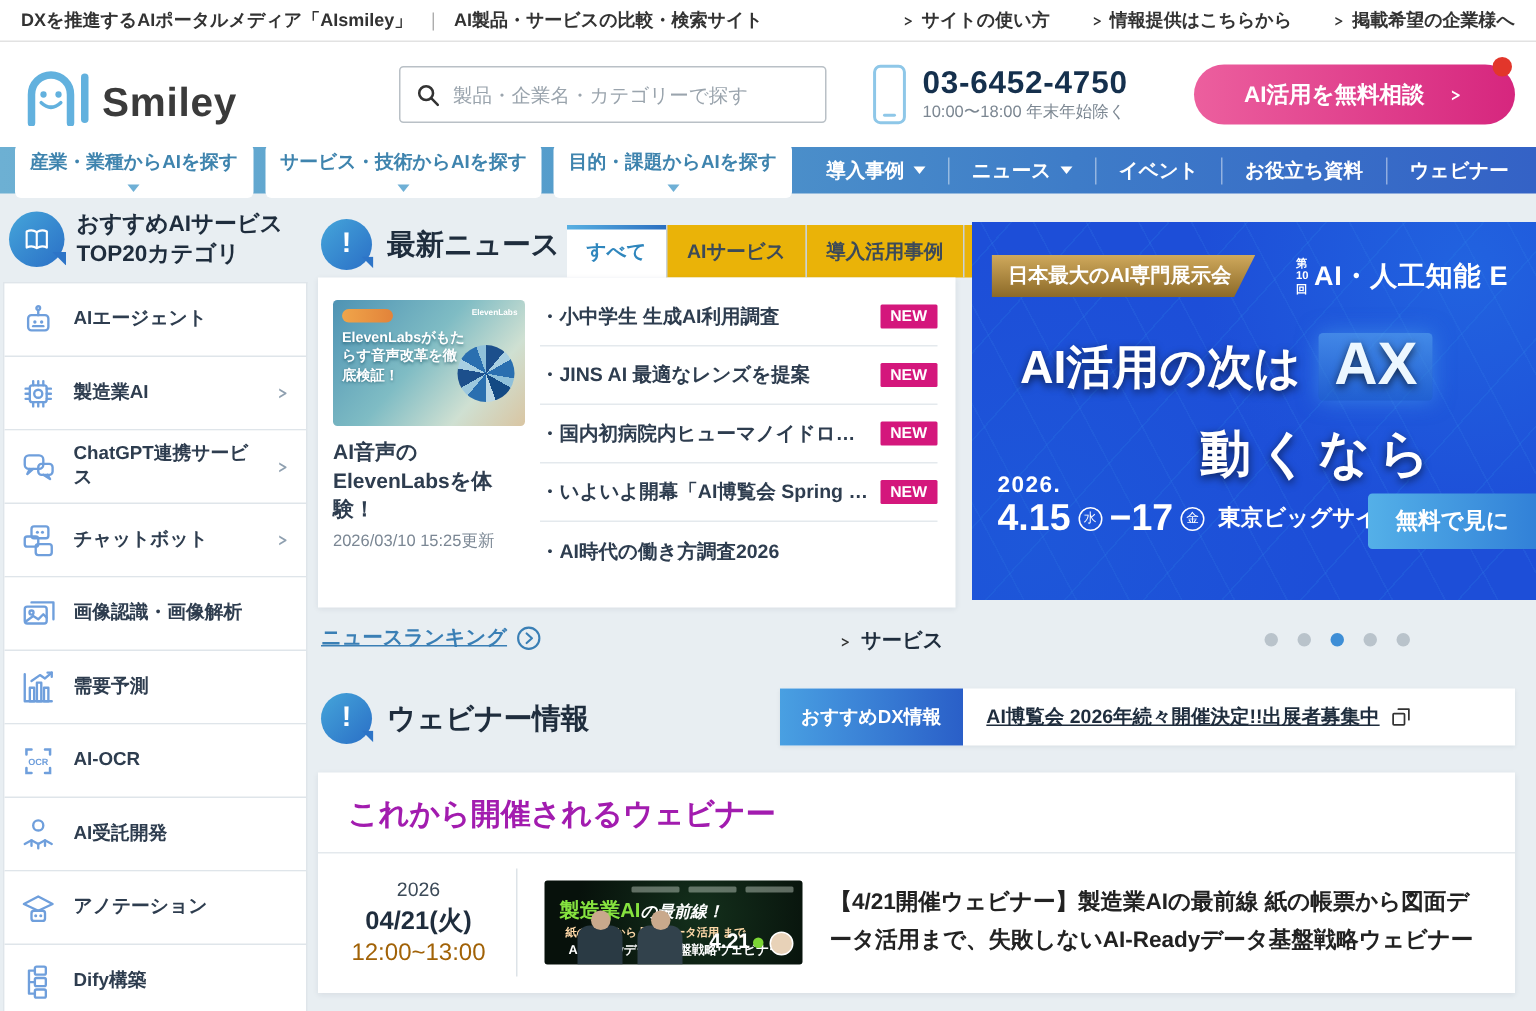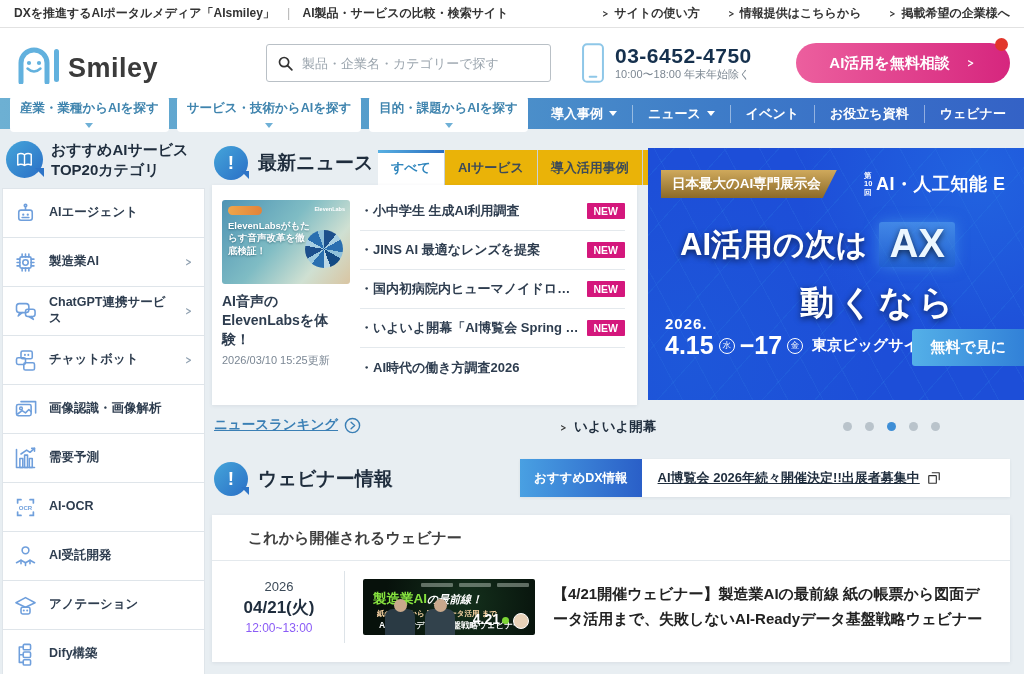--- a/index.html
+++ b/index.html
@@ -113,26 +113,26 @@
   .dot { width:9px; height:9px; border-radius:50%; background:#b9c3cb; cursor:pointer; }
   .dot.active { background:#3e8ed6; }
 
   
   .dx-bar { position:absolute; left:520px; top:330px; width:490px; height:38px; background:#fff; display:flex; align-items:center; box-shadow:0 1px 3px rgba(20,40,60,.07); }
   .dx-btn { height:100%; padding:0 14px; background:linear-gradient(90deg,#49a0e2,#2a5fc8); color:#fff; font-size:12.5px; font-weight:bold; display:flex; align-items:center; cursor:pointer; white-space:nowrap; }
   .dx-link { margin-left:16px; font-size:13px; font-weight:bold; color:#1f2d3d; text-decoration:underline; cursor:pointer; white-space:nowrap; }
   .ext-icon { margin-left:7px; flex-shrink:0; }
 
   .wb-card { position:absolute; left:212px; top:386px; width:798px; height:147px; background:#fff; box-shadow:0 1px 4px rgba(20,40,60,.08); }
-  .wb-head { padding:14px 36px 12px; font-size:15px; font-weight:bold; color:#404040; border-bottom:1px solid #e4e9ed; }
+  .wb-head { padding:14px 20px 12px; font-size:20px; font-weight:bold; color:#a21caf; border-bottom:1px solid #e4e9ed; }
   .wb-entry { display:flex; align-items:center; padding:10px 20px; gap:18px; cursor:pointer; }
   .wb-date { width:94px; text-align:center; flex-shrink:0; }
   .wb-year { font-size:13px; color:#3c4a58; }
   .wb-day { font-size:17px; font-weight:bold; color:#1f2d3d; margin:2px 0; }
-  .wb-time { font-size:12px; color:#8b5cf6; }
+  .wb-time { font-size:16px; color:#a16207; }
   .wb-vline { width:1px; height:72px; background:#dde3e8; flex-shrink:0; }
   .wb-thumb { position:relative; width:172px; height:56px; border-radius:2px; overflow:hidden; flex-shrink:0; background:radial-gradient(circle at 60% 40%, #14301c, #07110b 75%);padding-left:24px; }
   .wt-logos { position:absolute; top:4px; left:58px; right:6px; height:5px; display:flex; gap:6px; }
   .wt-logos span { flex:1; height:4px; background:rgba(200,210,200,.45); border-radius:1px; }
   .wt-line1 { position:absolute; left:10px; top:11px; width:160px; font-size:13.5px; font-weight:bold; color:#86e23f; white-space:nowrap; }
   .wt-line1 em { font-style:italic; color:#fff; font-size:11px; }
   .wt-line2 { position:absolute; left:14px; top:30px; font-size:7.5px; color:#ffd9a8; font-weight:bold; white-space:nowrap; }
   .wt-line3 { position:absolute; left:16px; top:41px; font-size:8.5px; color:#fff; font-weight:bold; white-space:nowrap; }
   .wt-date { position:absolute; right:26px; bottom:8px; font-size:14px; font-weight:bold; color:#fff; }
   .wt-date::after { content:""; display:inline-block; width:7px; height:7px; border-radius:50%; background:#7cd635; margin-left:2px; }
@@ -432,21 +432,21 @@
 
     <div class="ranking">
       <span class="rk-label">ニュースランキング</span>
       <svg width="17" height="17" viewBox="0 0 24 24" fill="none" stroke="#3a7fb5" stroke-width="2" stroke-linecap="round" stroke-linejoin="round">
         <circle cx="12" cy="12" r="10"></circle>
           <path d="M10 7.5l5 4.5-5 4.5"></path>
       </svg>
     </div>
     <div class="more">
       <span class="tb-chev">＞</span>
-      <span>いよいよ開幕</span>
+      <span>サービス</span>
     </div>
     <div class="dots">
       <span class="dot"></span>
       <span class="dot"></span>
       <span class="dot active"></span>
       <span class="dot"></span>
       <span class="dot"></span>
     </div>
 
     <div class="sec-row" style="left:214px; top:333px;">

